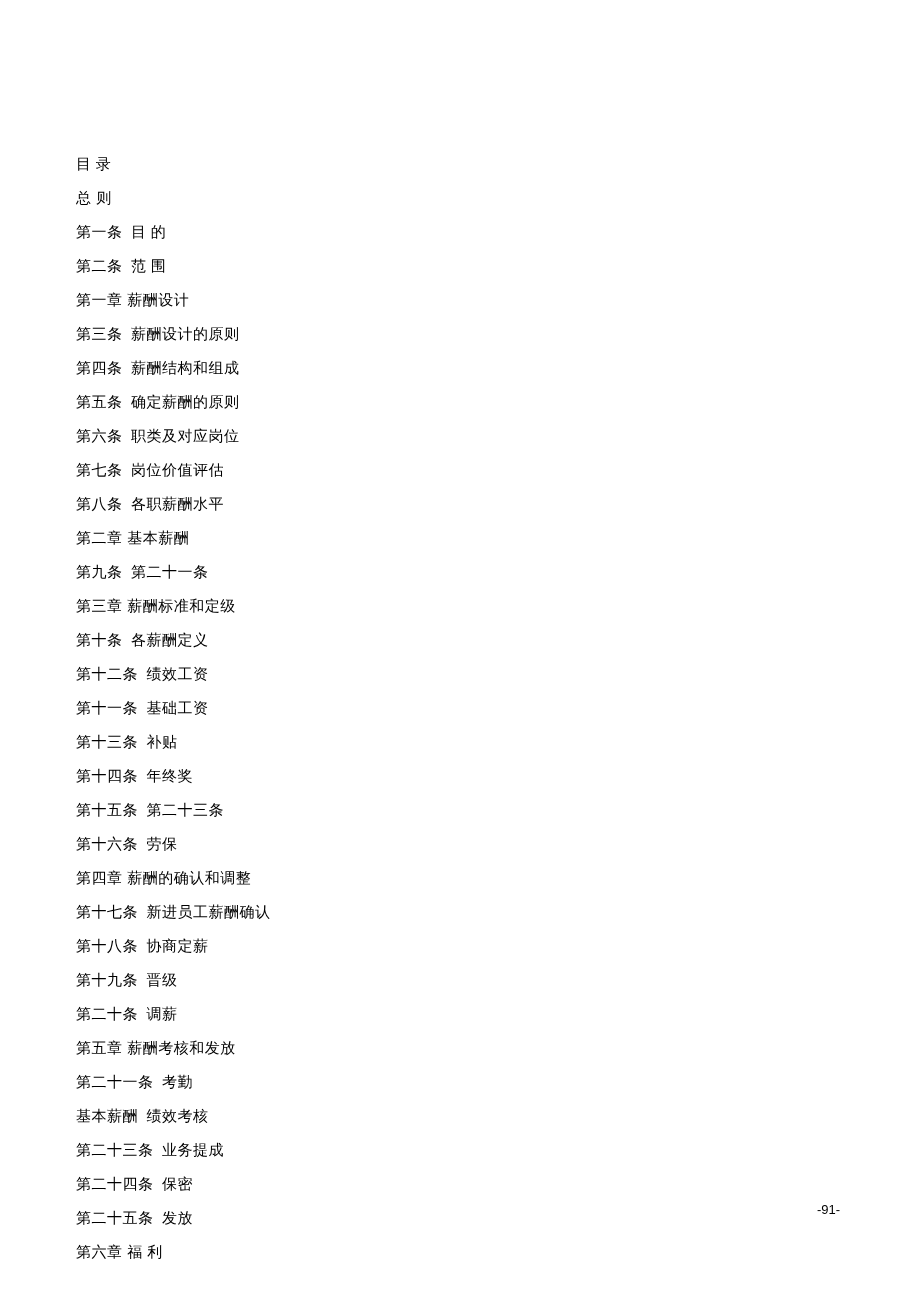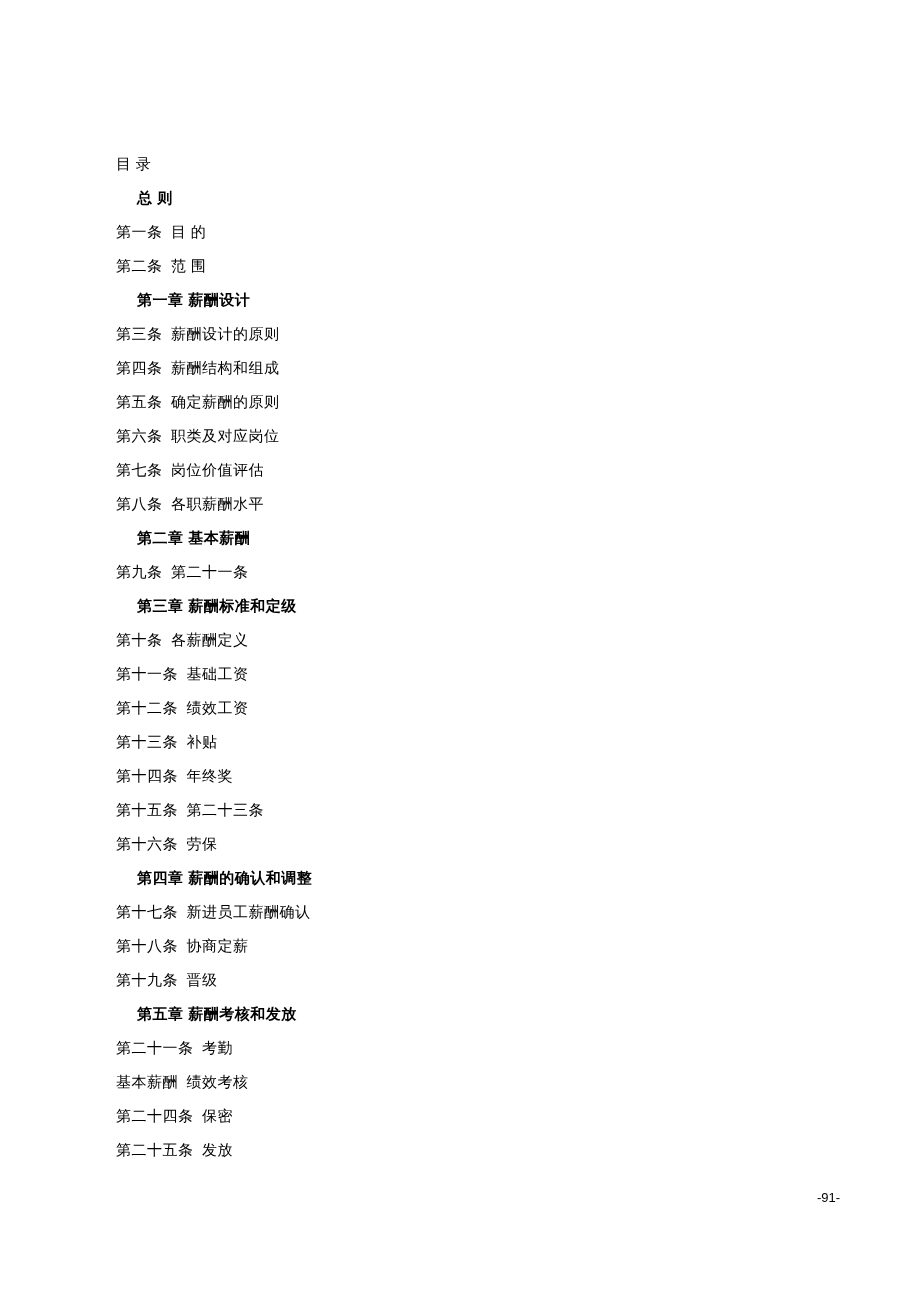--- a/index.html
+++ b/index.html
@@ -9,38 +9,37 @@
     }
     body {
       width: 920px;
       height: 1301px;
       background: #ffffff;
       font-family: "SimSun", "宋体", serif;
       position: relative;
     }
     .content {
       padding-top: 150px;
-      padding-left: 116px;
+      padding-left: 76px;
       padding-right: 172px;
     }
     .line {
       font-size: 15px;
       line-height: 1.9;
       color: #000;
       letter-spacing: 0.5px;
       margin-bottom: 5.5px;
     }
     .bold {
       font-family: "SimHei", "黑体", sans-serif;
-      font-weight: bold;
-      margin-left: 21px;
+      font-weight: normal;
     }
     .page-number {
       position: absolute;
-      bottom: 96px;
+      bottom: 84px;
       right: 80px;
       font-size: 13px;
       font-family: Arial, sans-serif;
       color: #000;
     }
   </style>
 </head>
 <body>
 
 <div class="content">
@@ -77,24 +76,24 @@
   <div class="line bold">第二章  基本薪酬</div>
   <div class="line">
     <span>第九条</span>&nbsp;&nbsp;<span>第二十一条</span>
   </div>
   <div class="line bold">第三章  薪酬标准和定级</div>
 
   <div class="line">
     <span>第十条</span>&nbsp;&nbsp;<span>各薪酬定义</span>
   </div>
   <div class="line">
-    <span>第十一条</span>&nbsp;&nbsp;<span>基础工资</span>
+    <span>第十二条</span>&nbsp;&nbsp;<span>绩效工资</span>
   </div>
   <div class="line">
-    <span>第十二条</span>&nbsp;&nbsp;<span>绩效工资</span>
+    <span>第十一条</span>&nbsp;&nbsp;<span>基础工资</span>
   </div>
   <div class="line">
     <span>第十三条</span>&nbsp;&nbsp;<span>补贴</span>
   </div>
   <div class="line">
     <span>第十四条</span>&nbsp;&nbsp;<span>年终奖</span>
   </div>
   <div class="line">
     <span>第十五条</span>&nbsp;&nbsp;<span>第二十三条</span>
   </div>
@@ -105,30 +104,37 @@
   <div class="line bold">第四章  薪酬的确认和调整</div>
   <div class="line">
     <span>第十七条</span>&nbsp;&nbsp;<span>新进员工薪酬确认</span>
   </div>
   <div class="line">
     <span>第十八条</span>&nbsp;&nbsp;<span>协商定薪</span>
   </div>
   <div class="line">
     <span>第十九条</span>&nbsp;&nbsp;<span>晋级</span>
   </div>
+  <div class="line">
+    <span>第二十条</span>&nbsp;&nbsp;<span>调薪</span>
+  </div>
 
   <div class="line bold">第五章  薪酬考核和发放</div>
   <div class="line">
     <span>第二十一条</span>&nbsp;&nbsp;<span>考勤</span>
   </div>
   <div class="line">
     <span>基本薪酬</span>&nbsp;&nbsp;<span>绩效考核</span>
   </div>
   <div class="line">
+    <span>第二十三条</span>&nbsp;&nbsp;<span>业务提成</span>
+  </div>
+  <div class="line">
     <span>第二十四条</span>&nbsp;&nbsp;<span>保密</span>
   </div>
   <div class="line">
     <span>第二十五条</span>&nbsp;&nbsp;<span>发放</span>
   </div>
 
+  <div class="line bold">第六章  福  利</div>
 </div>
 
 <div class="page-number">-91-</div>
 
 </body></html>

